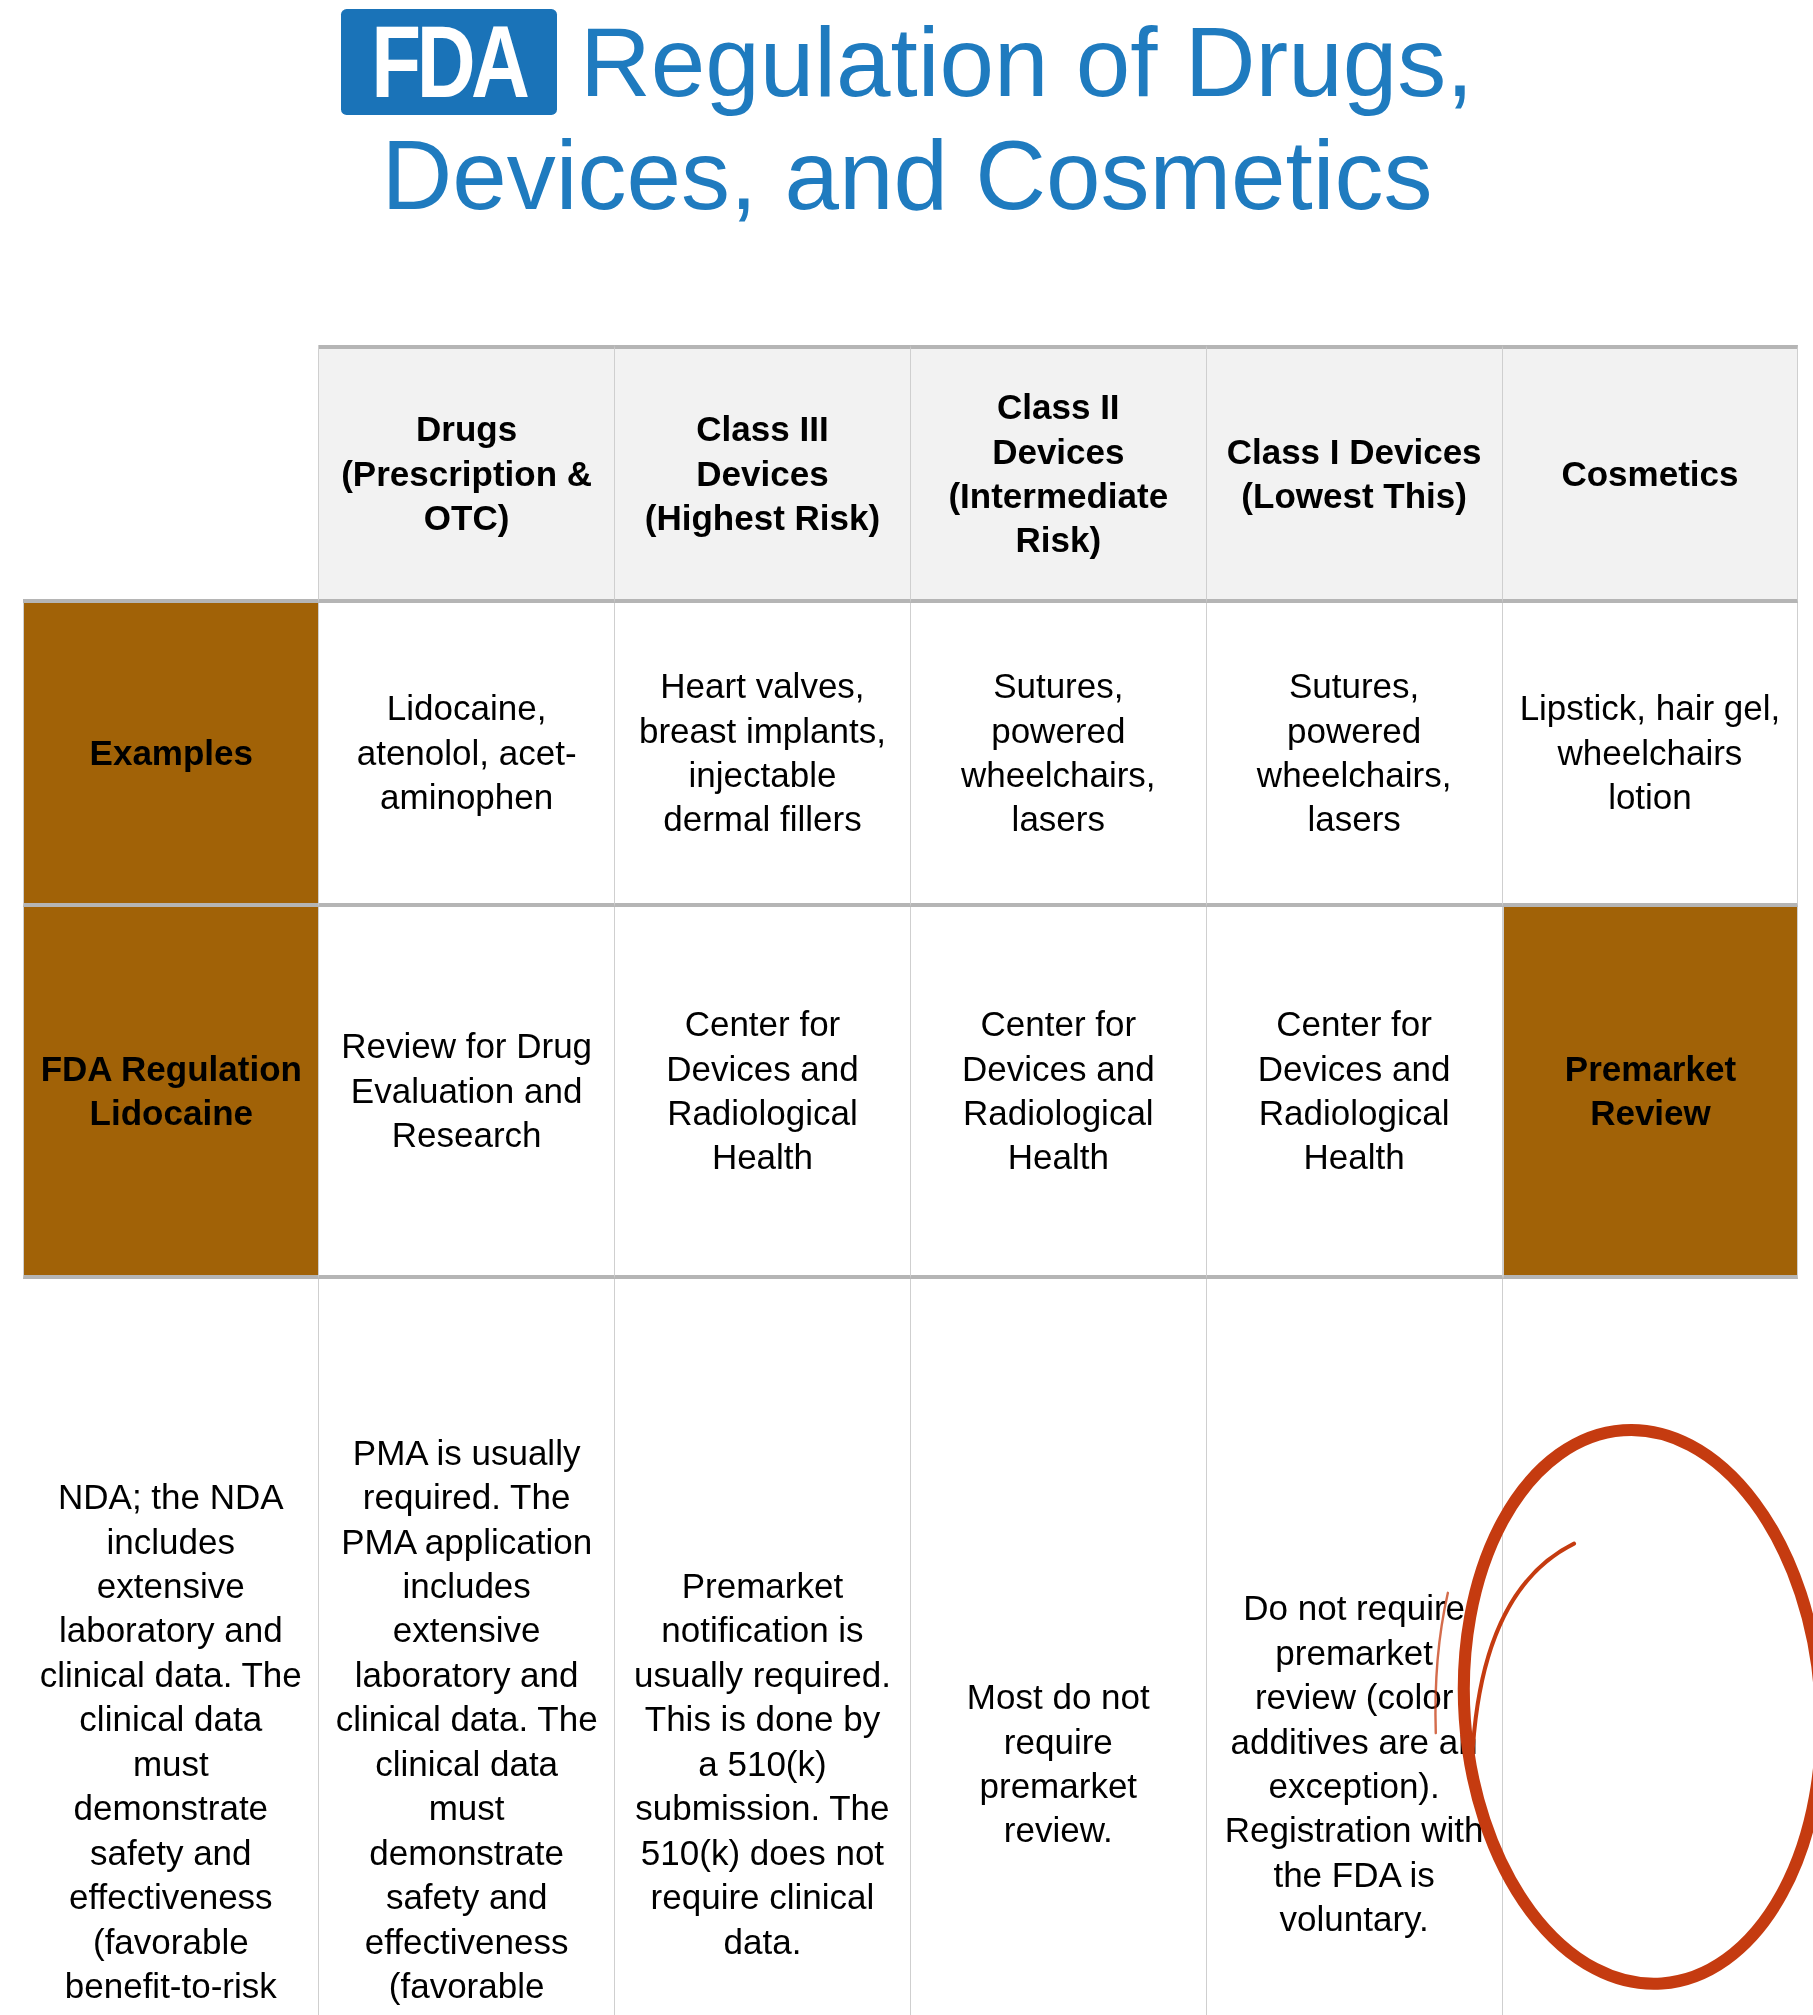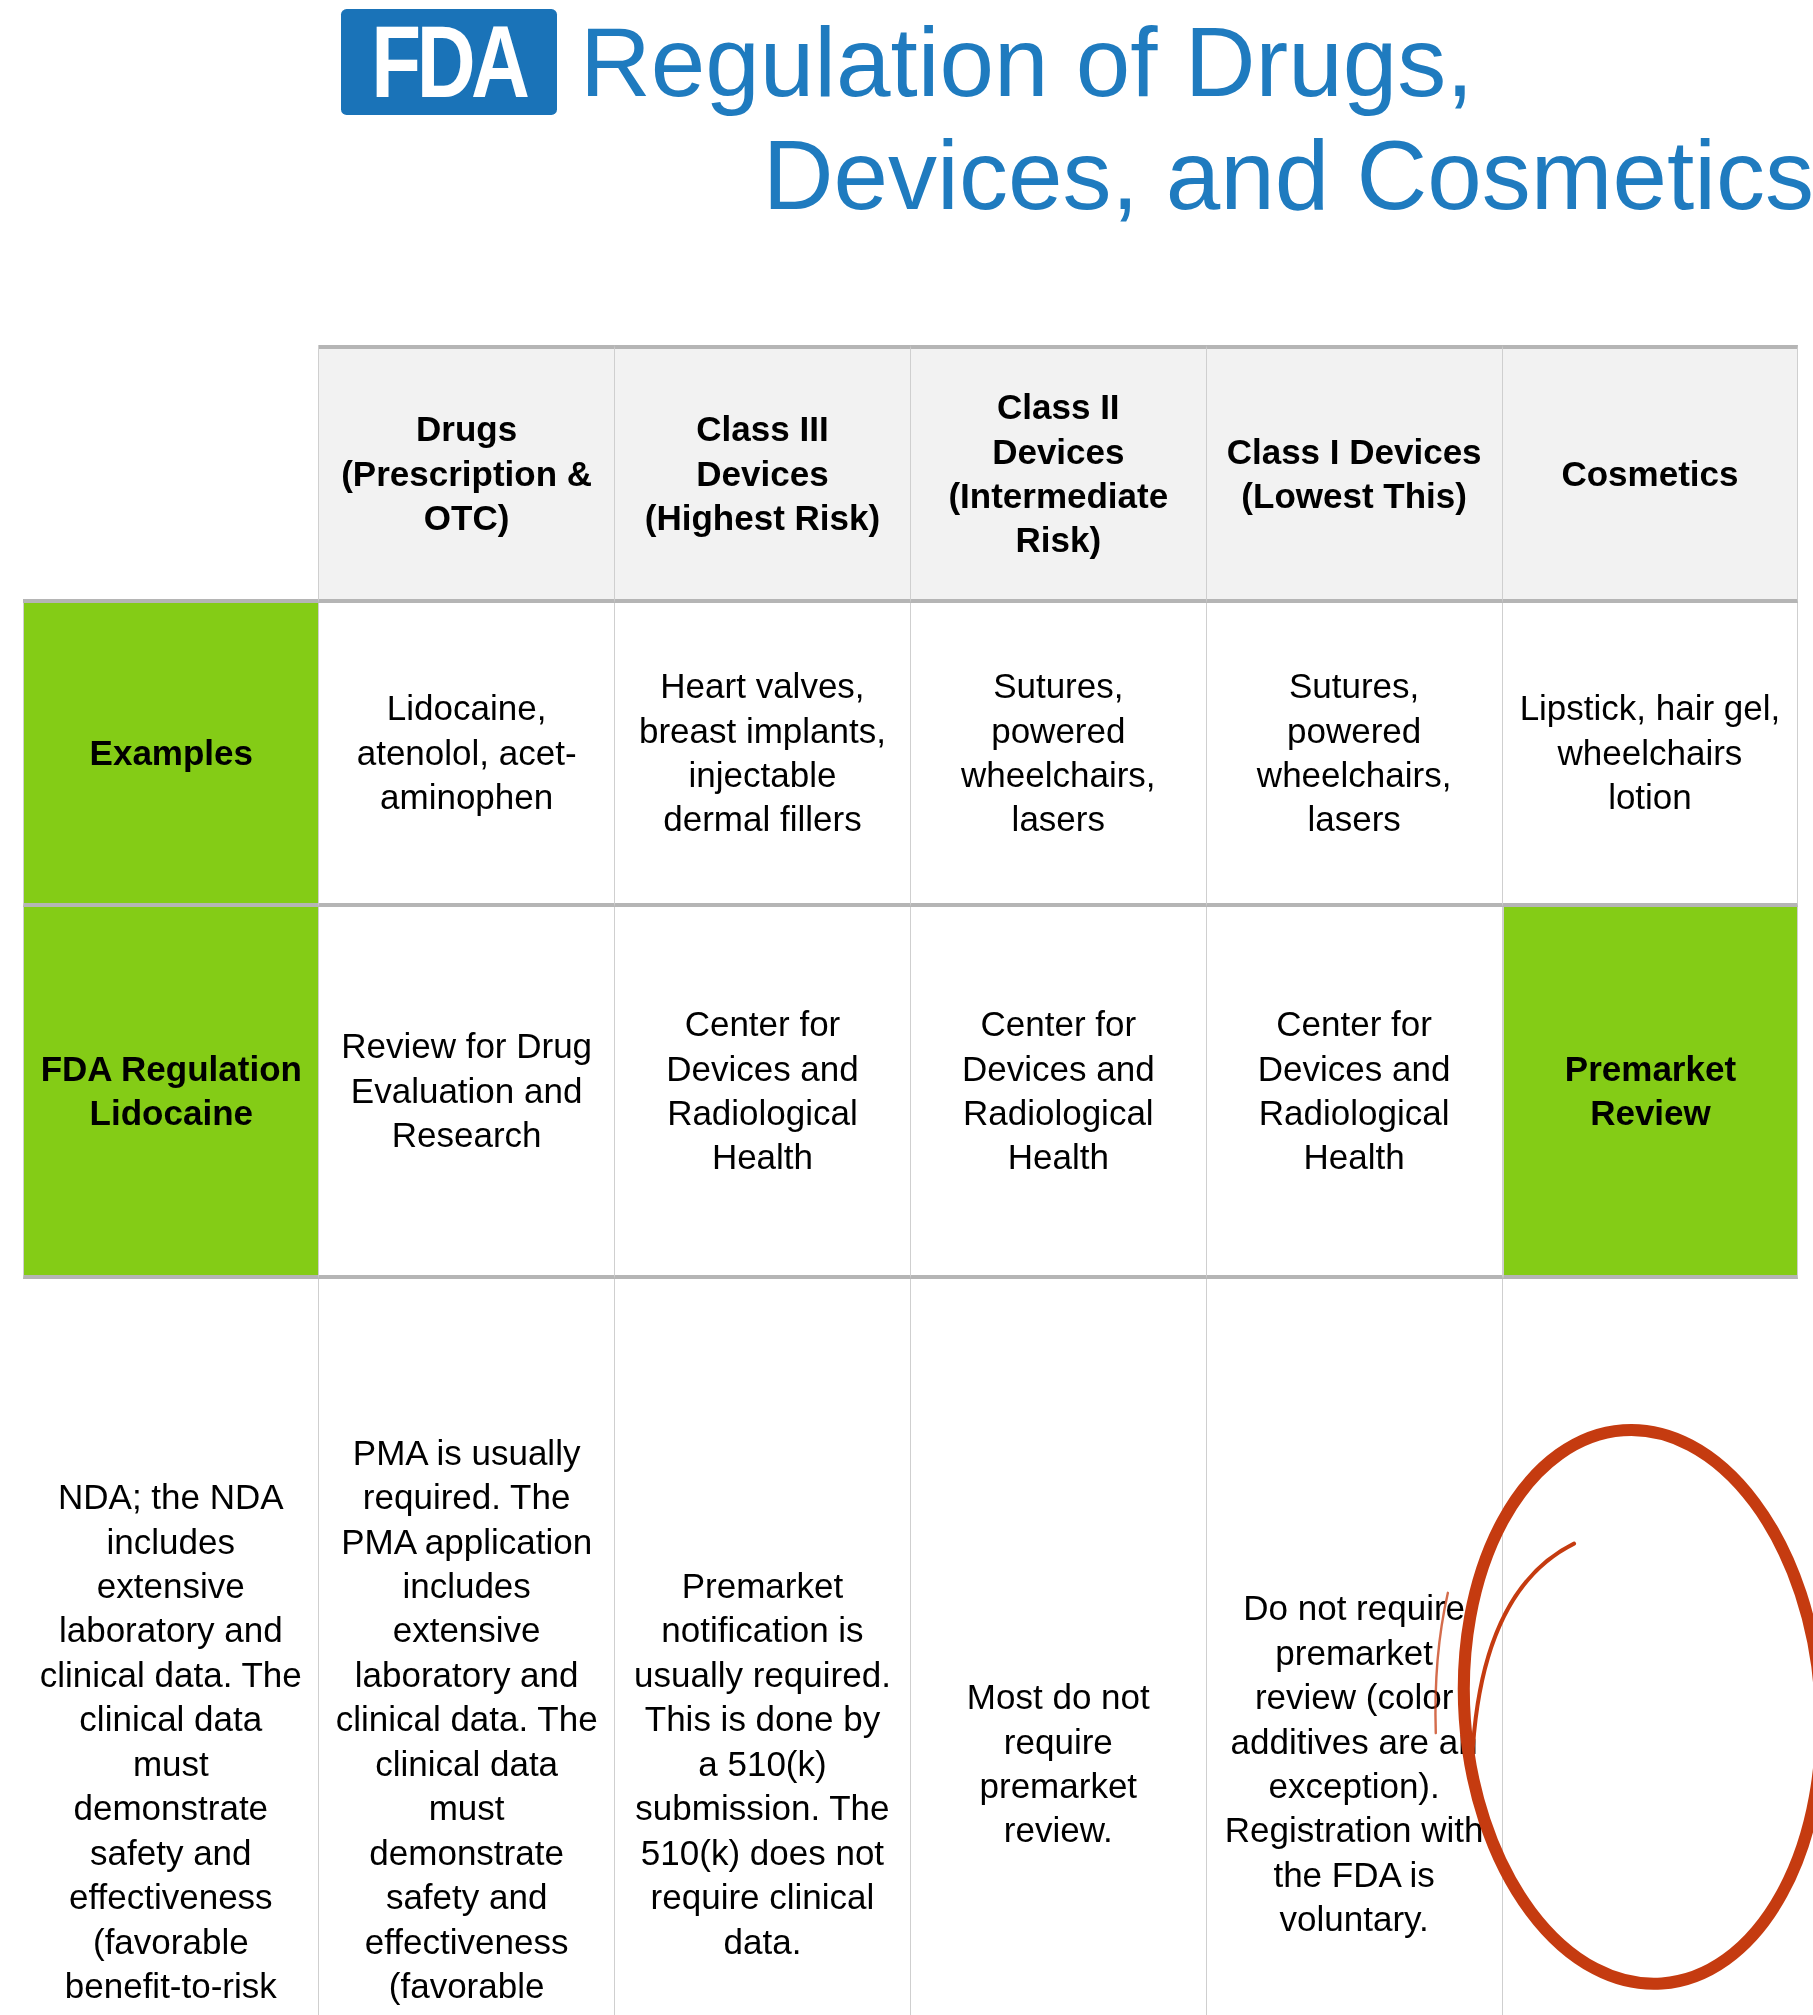--- a/index.html
+++ b/index.html
@@ -4,21 +4,21 @@
 <style>
   html,body { margin:0; padding:0; }
   body {
     width:1814px; height:2754px; background:#ffffff;
     font-family:"Liberation Sans","DejaVu Sans",sans-serif;
     position:relative; overflow:hidden; color:#000;
   }
   .page { position:absolute; inset:0; }
 
   
-  .title-block { position:absolute; top:8.9px; left:0; width:100%; text-align:right; }
+  .title-block { position:absolute; top:8.9px; left:0; width:100%; text-align:center; }
   .title-line1 { display:flex; align-items:center; justify-content:center; gap:23.4px; }
   .fda-logo {
     width:216px; height:106px; background:#1a73b8; border-radius:5.6px;
     display:flex; align-items:center; justify-content:center; flex:0 0 auto;
   }
   .fda-logo span {
     color:#ffffff; font-weight:bold; font-size:102px; letter-spacing:-5.6px;
     transform:scaleX(0.80); line-height:1;
   }
   .title-text { color:#1f7bbf; font-weight:normal; font-size:98px; line-height:1.0; white-space:nowrap; }
@@ -31,21 +31,21 @@
     grid-template-columns:repeat(6,1fr);
     grid-template-rows:258px 304px 372px 974px 381px;
   }
   .c {
     box-sizing:border-box; display:flex; align-items:center; justify-content:center;
     text-align:center; padding:9.7px 16px; background:#ffffff;
     font-size:35px; line-height:1.27;
     border-right:1.6px solid #cfcfcf; border-bottom:4.4px solid #b5b5b5;
   }
   .hd { background:#f2f2f2; font-weight:bold; border-top:4.4px solid #b5b5b5; }
-  .rh { background:#84cc16; font-weight:bold; border-left:1.6px solid #cfcfcf; }
+  .rh { background:#a16207; font-weight:bold; border-left:1.6px solid #cfcfcf; }
   .corner { background:#ffffff; border-top:none; border-left:none; }
 
   
   .overlay { position:absolute; inset:0; pointer-events:none; }
 </style>
 </head>
 <body>
 
 <div class="page">
 

